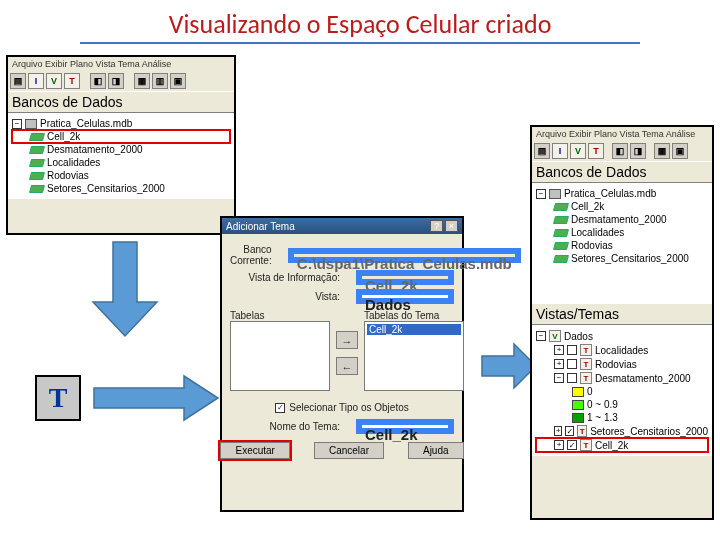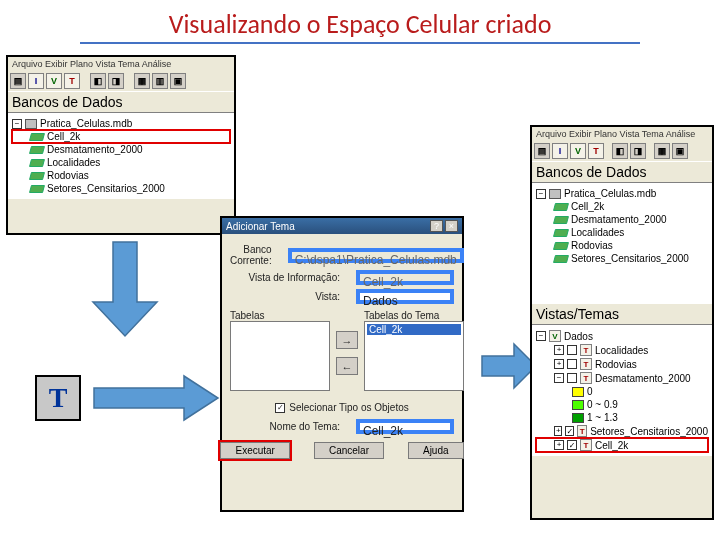--- a/index.html
+++ b/index.html
@@ -27,21 +27,21 @@
   .hl-red { outline:2px solid #e00000; outline-offset:-1px; }
   .arrow { position:absolute; }
   .arrow-body { fill:#5b9bd5; stroke:#41719c; stroke-width:1.5; }
   
   .dlg { position:absolute; border:2px solid #000; background:#ece9d8; }
   .dlg-title { background:linear-gradient(#3a6ea5,#2a507d); color:#fff; font-size:10px; padding:2px 4px; display:flex;justify-content:space-between;align-items:center; }
   .dlg-close { width:13px;height:12px;background:#d4d0c8;border:1px solid #555;display:flex;align-items:center;justify-content:center;font-size:9px; }
   .dlg-body { padding:6px 8px; font-size:10px; color:#222; }
   .row { display:flex; align-items:center; margin:4px 0; gap:16px; }
   .lbl { width:110px; text-align:right; }
-  .fld { border:4px solid #3b82f6; background:#fff; padding:1px 3px; height:15px; font-size:12px; flex:1; }
+  .fld { border:6px solid #3b82f6; background:#fff; padding:1px 3px; height:15px; font-size:15px; flex:1;font-weight:bold; }
   .fld.ro { background:#ece9d8; color:#666; }
   .lists { display:flex; gap:6px; align-items:flex-start; margin:6px 0; }
   .listbox { border:1px solid #7a7a7a; background:#fff; width:100px; height:70px; padding:2px; font-size:10px; }
   .move-btn { width:22px;height:18px;border:1px solid #7a7a7a;background:#d4d0c8;display:flex;align-items:center;justify-content:center;font-size:11px;margin:4px 0; }
   .chk { display:flex;align-items:center;gap:4px;justify-content:center;margin:6px 0; }
   .btnrow { display:flex; justify-content:center; gap:24px; margin-top:8px; }
   .dbtn { border:1px solid #7a7a7a; background:#d4d0c8; padding:2px 14px; font-size:10px; }
   .dbtn.hl { outline:2px solid #e00000; }
   
   .t-icon { position:absolute; width:46px;height:46px;border:2px solid #000;background:#c8c8c8;display:flex;align-items:center;justify-content:center; }

